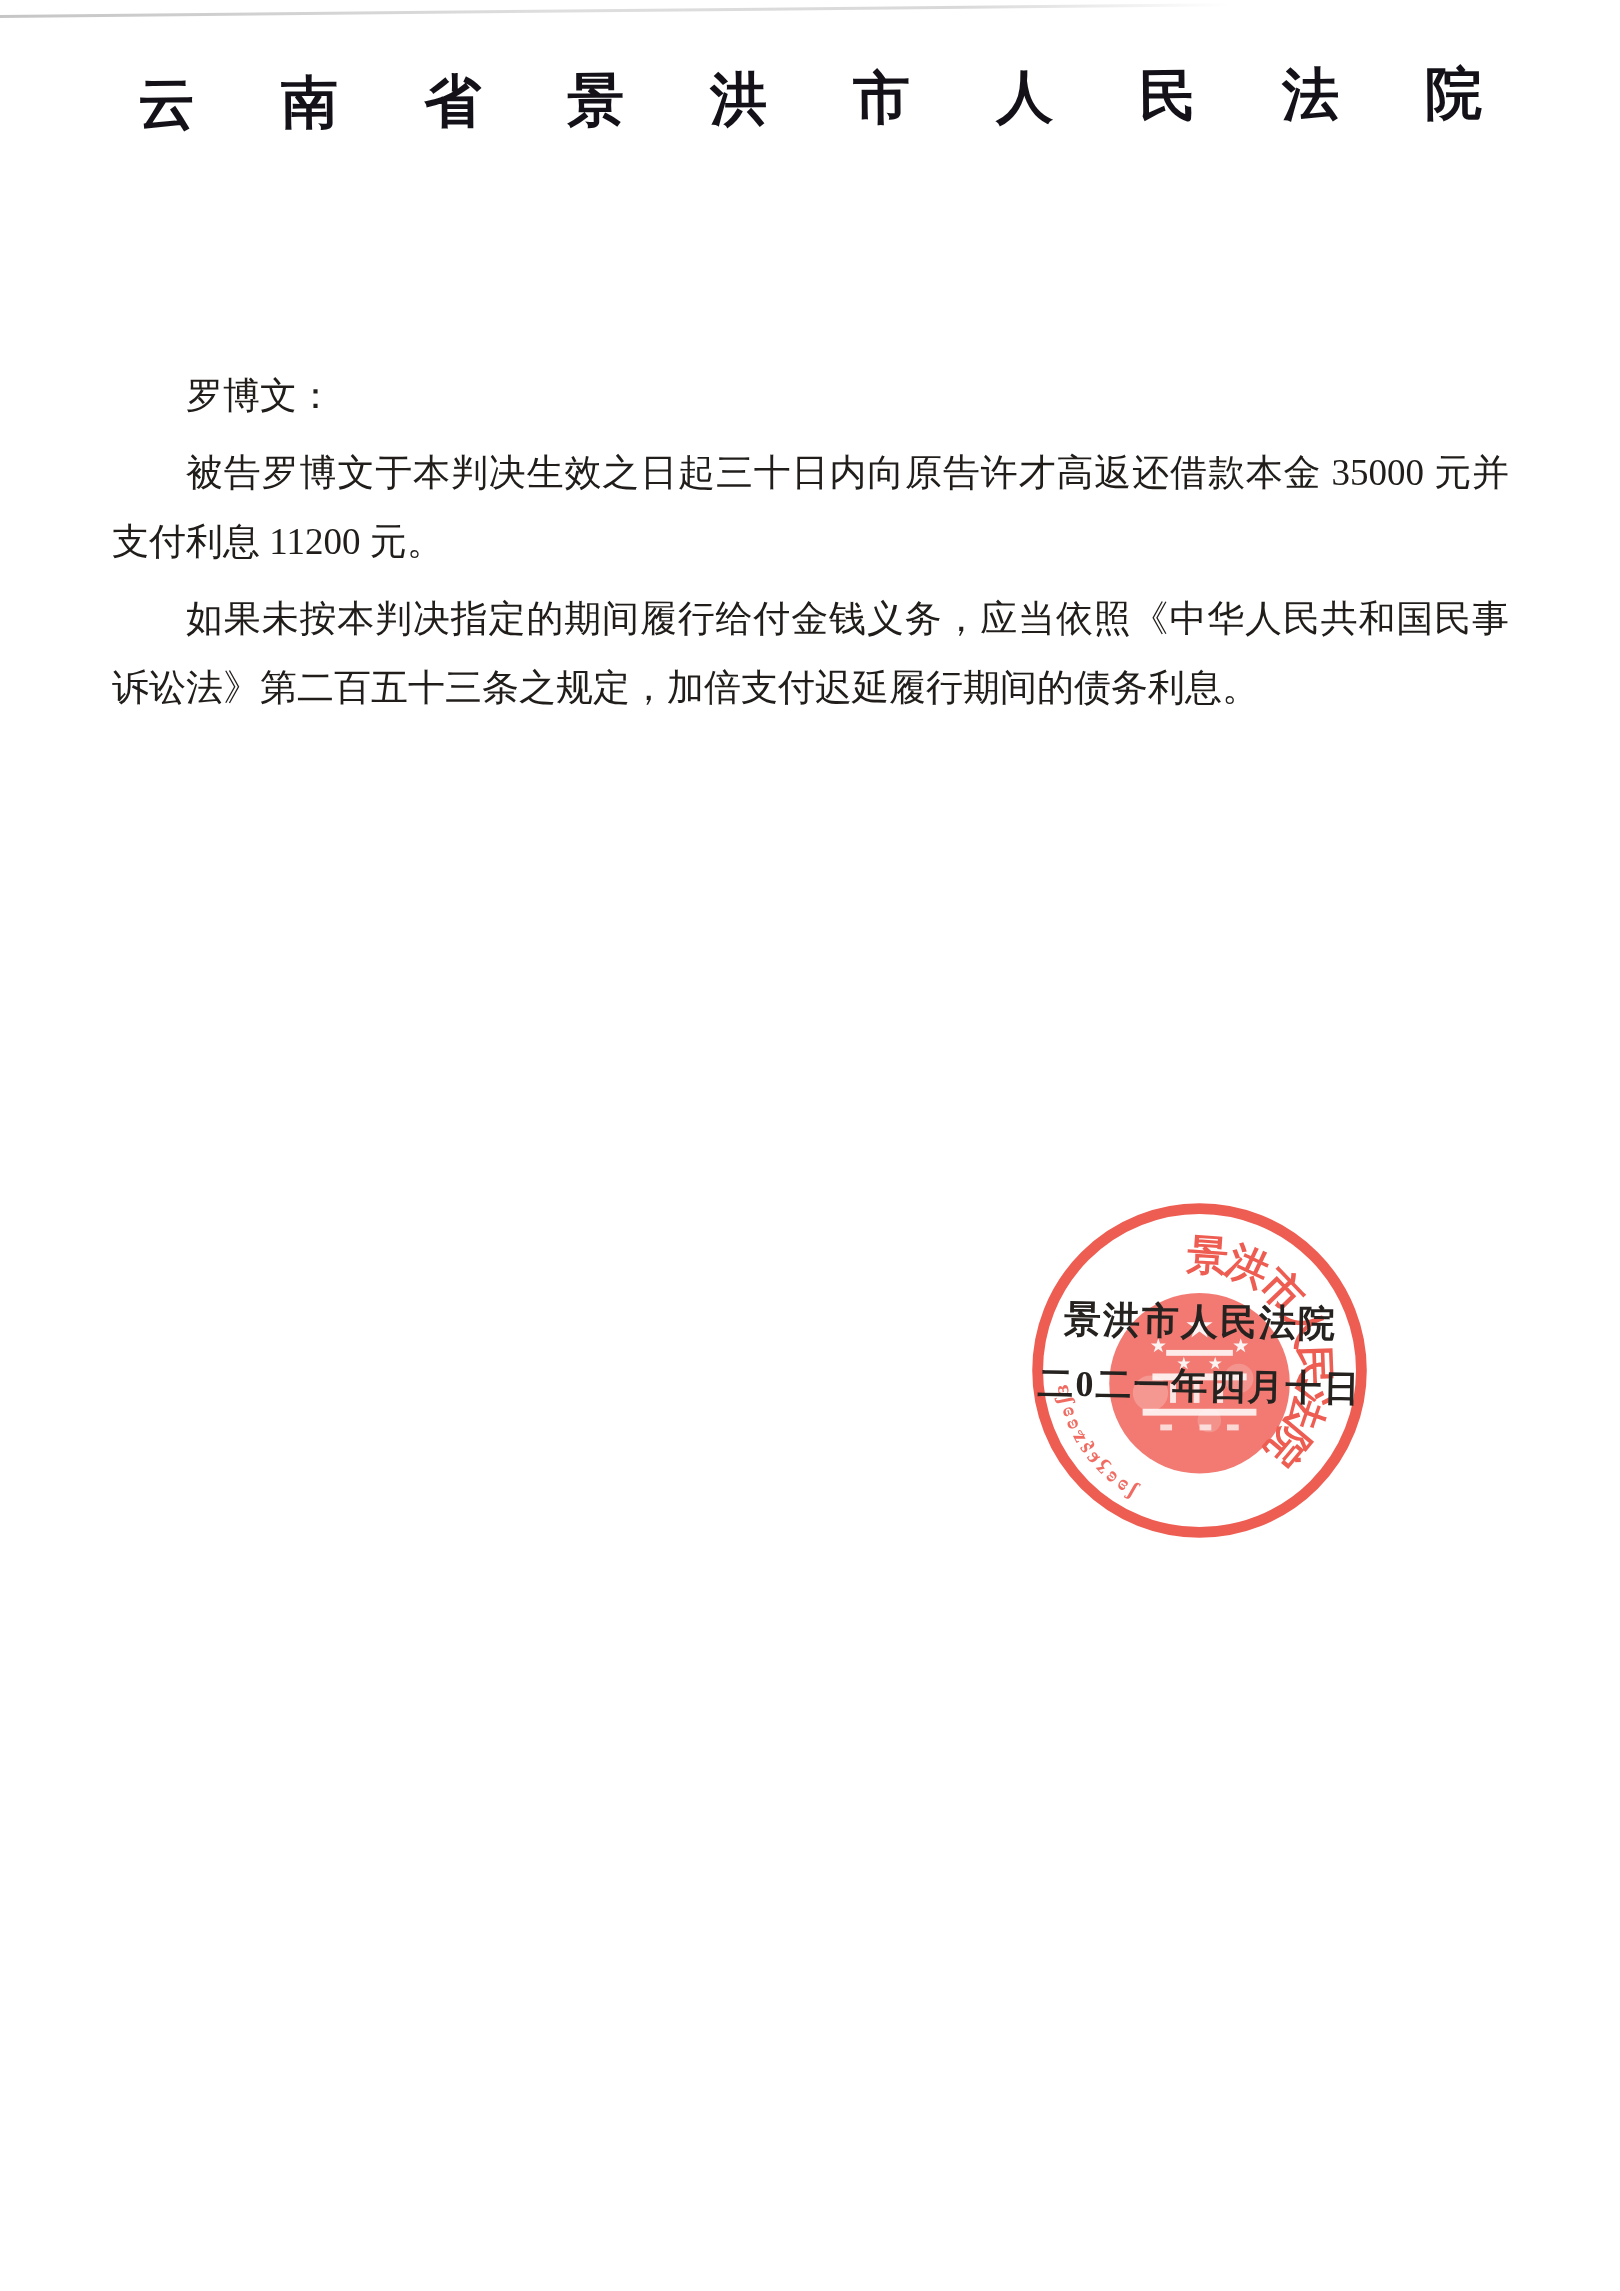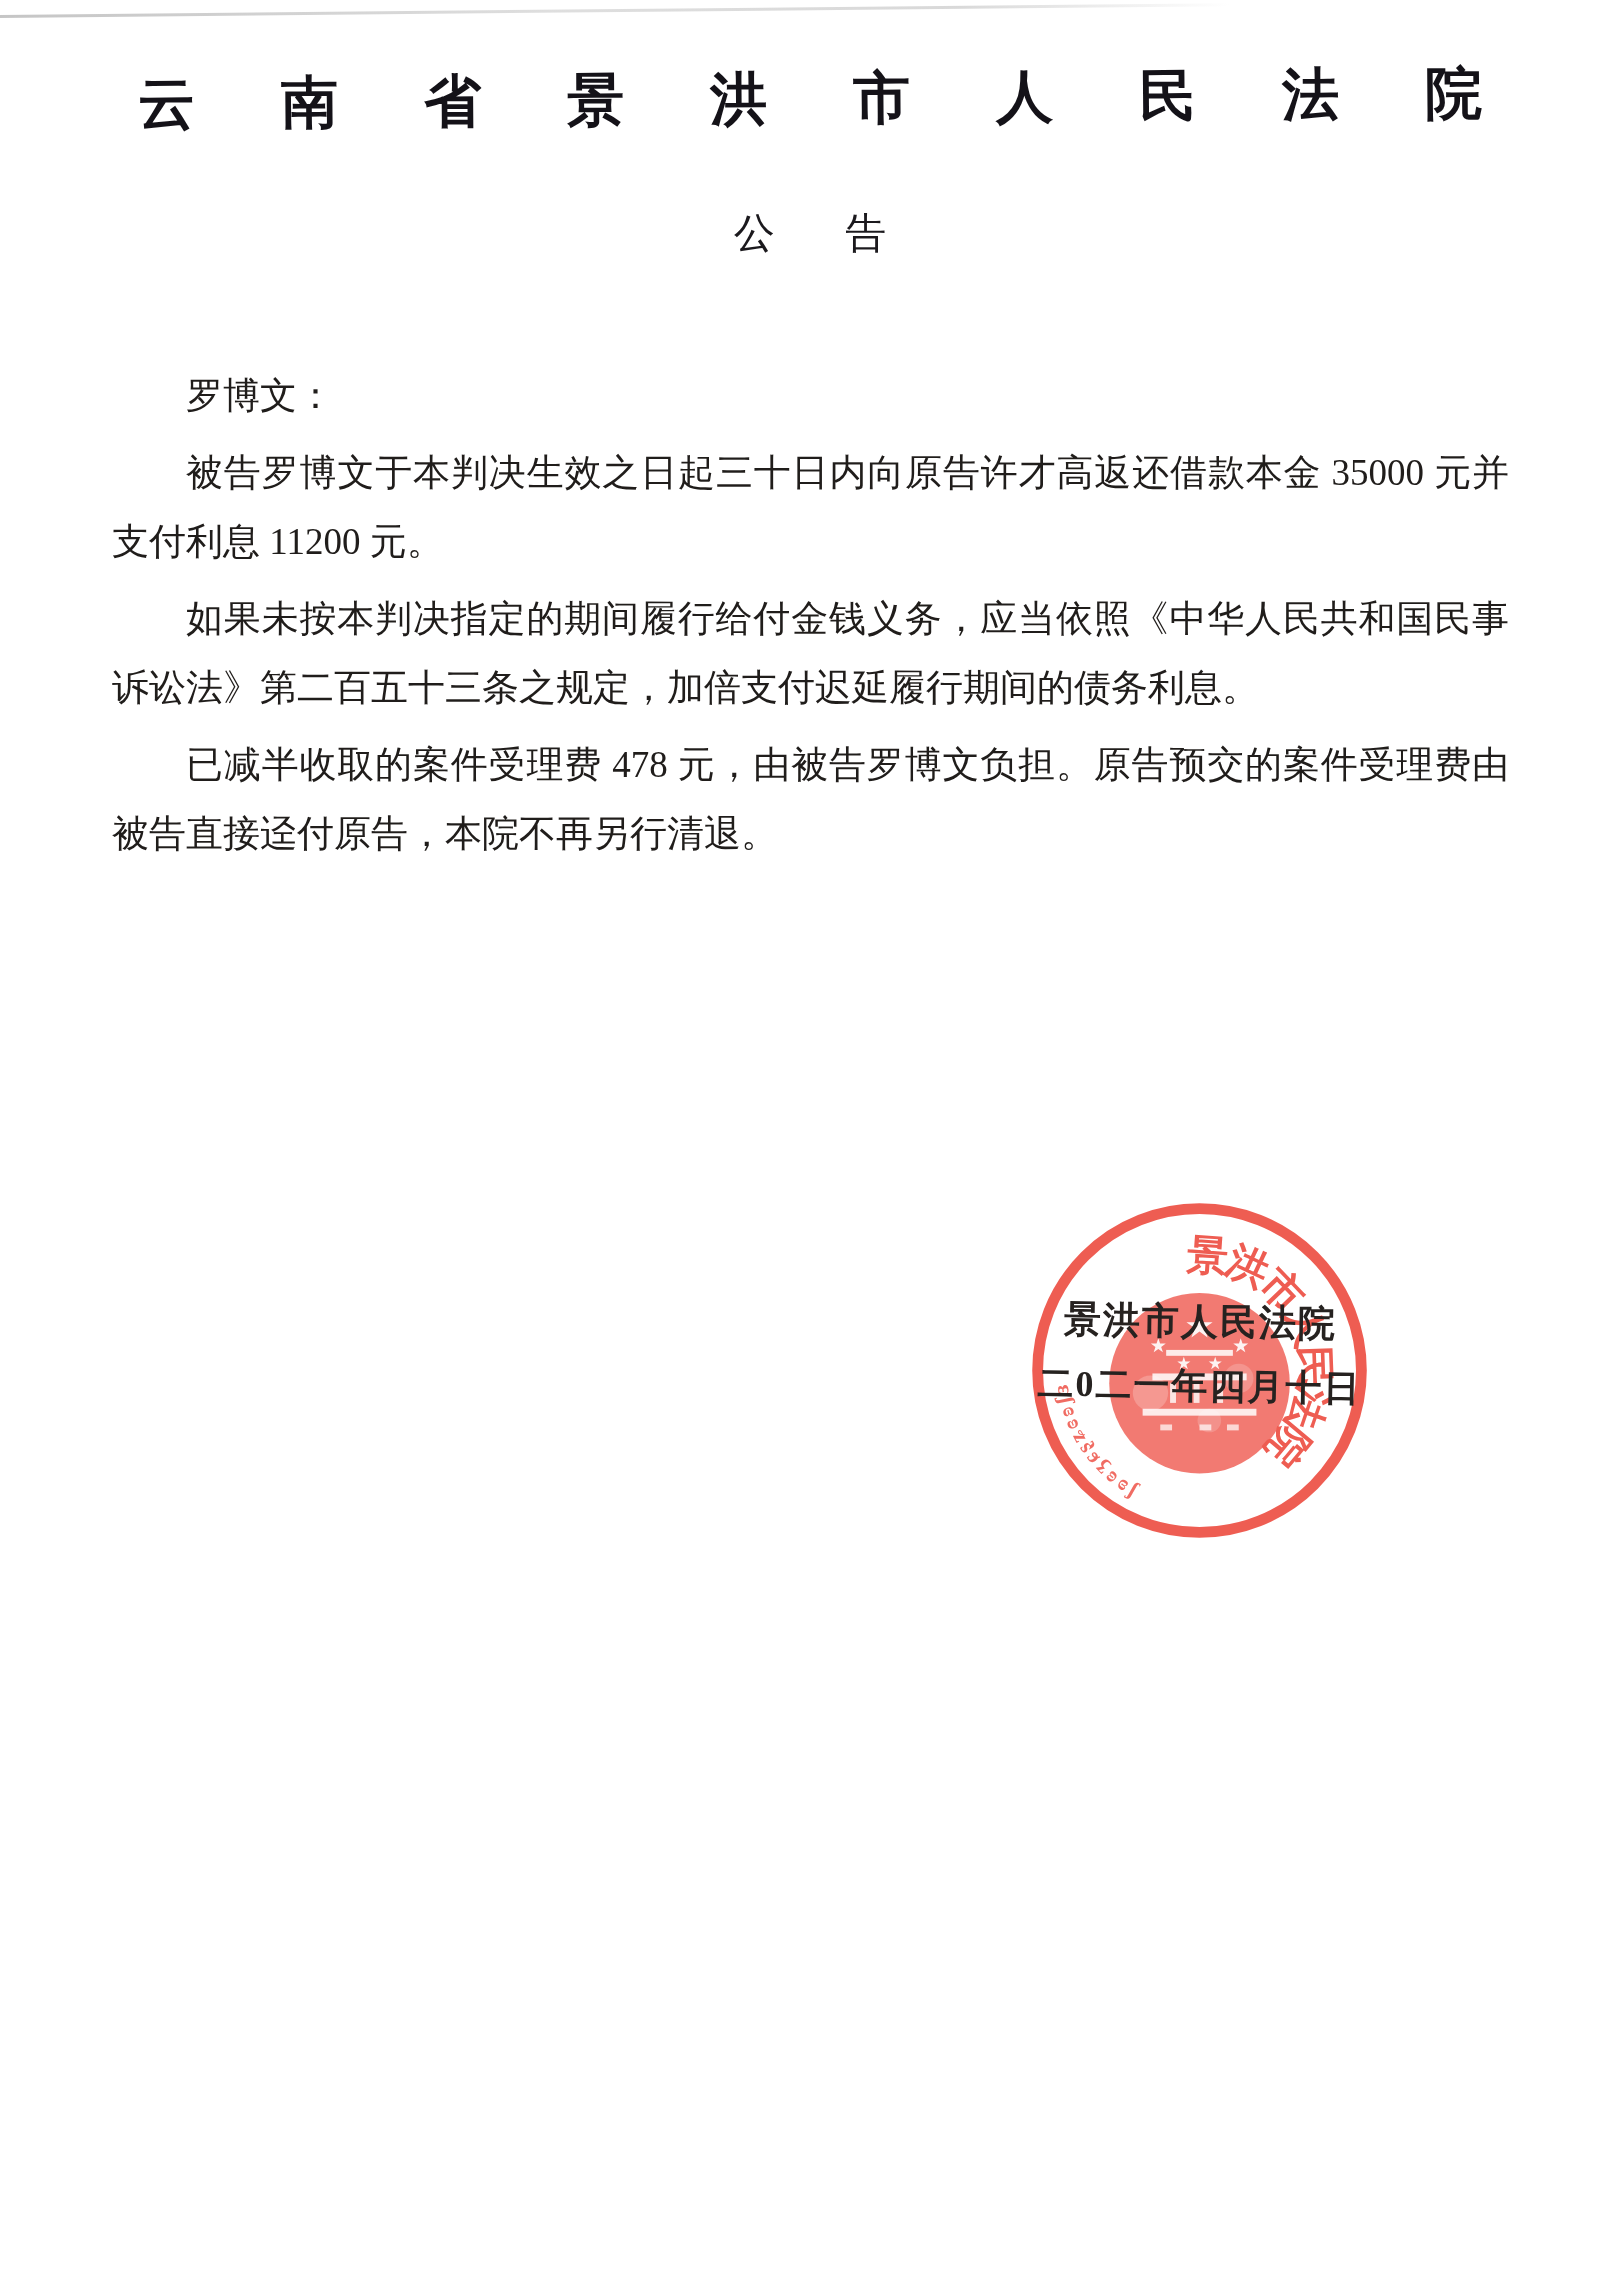--- a/index.html
+++ b/index.html
@@ -68,27 +68,25 @@
 </style>
 </head>
 <body>
 
 <div class="page">
 
   <div class="scan-line"></div>
 
   <h1 class="court-name">云南省景洪市人民法院</h1>
 
-  <h2 class="doc-type">公　告</h2>
 
   <div class="notice-body">
     <p>罗博文：</p>
     <p>被告罗博文于本判决生效之日起三十日内向原告许才高返还借款本金 35000 元并支付利息 11200 元。</p>
     <p>如果未按本判决指定的期间履行给付金钱义务，应当依照《中华人民共和国民事诉讼法》第二百五十三条之规定，加倍支付迟延履行期间的债务利息。</p>
-    <p>已减半收取的案件受理费 478 元，由被告罗博文负担。原告预交的案件受理费由被告直接迳付原告，本院不再另行清退。</p>
   </div>
 
   <div class="seal">
     <svg width="363" height="363" viewBox="0 0 370 370">
       <defs>
         <path id="star" d="M0,-1 L0.2245,-0.309 L0.951,-0.309 L0.3633,0.118 L0.5878,0.809 L0,0.382 L-0.5878,0.809 L-0.3633,0.118 L-0.951,-0.309 L-0.2245,-0.309 Z"></path>
         <path id="daiArc" d="M 126.9 306.4 A 135 135 0 0 1 149.1 53.6" fill="none"></path>
       </defs>
 
       <circle cx="184" cy="184" r="165" fill="none" stroke="var(--seal-red)" stroke-width="11"></circle>

